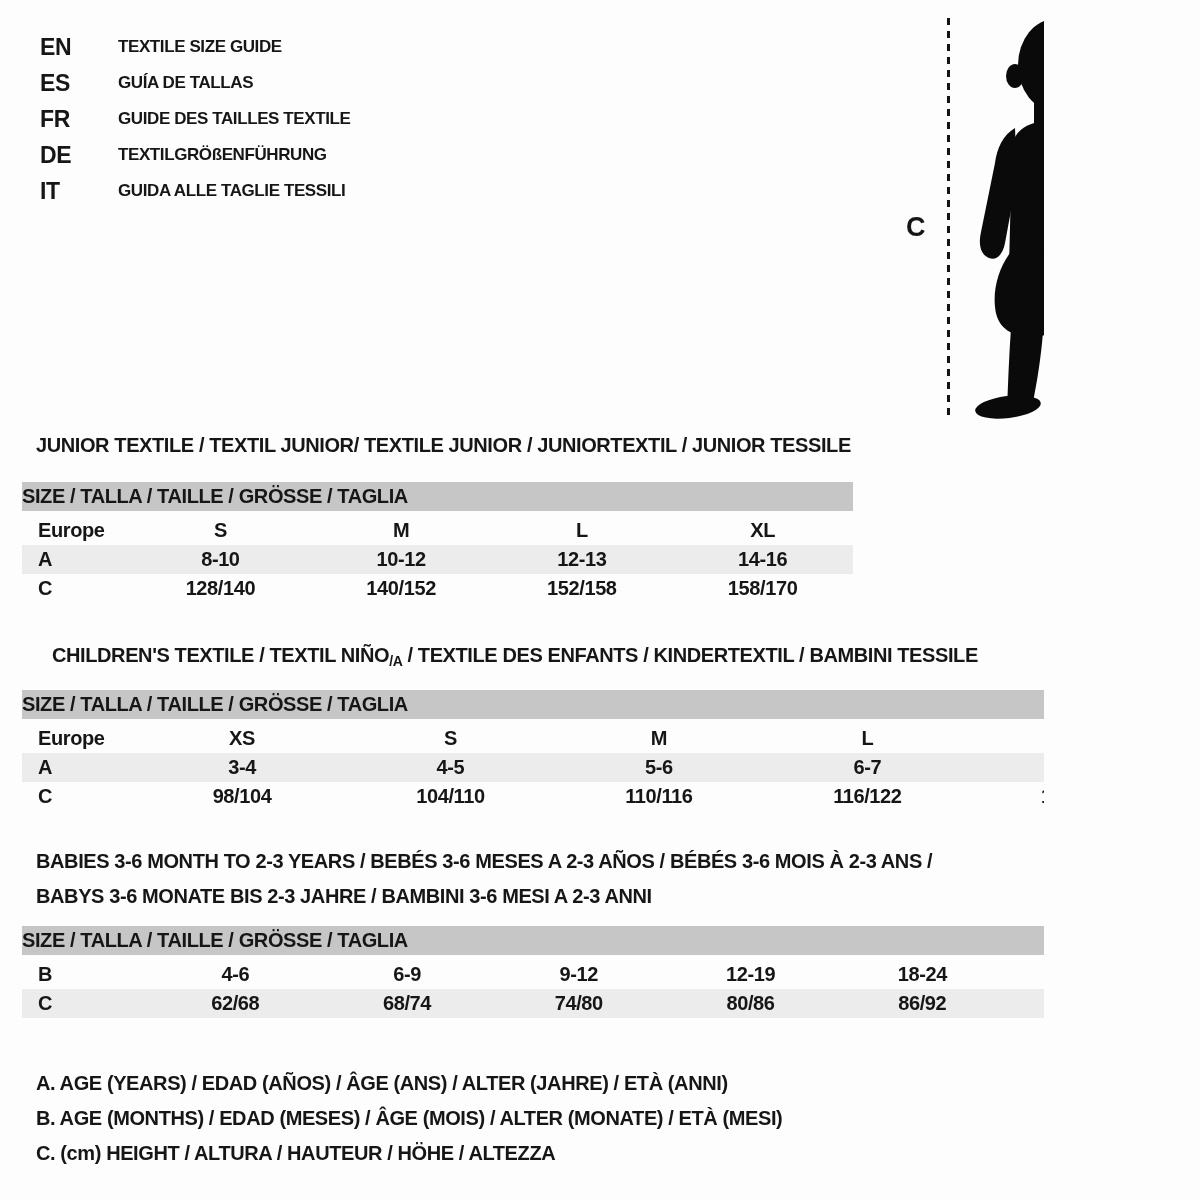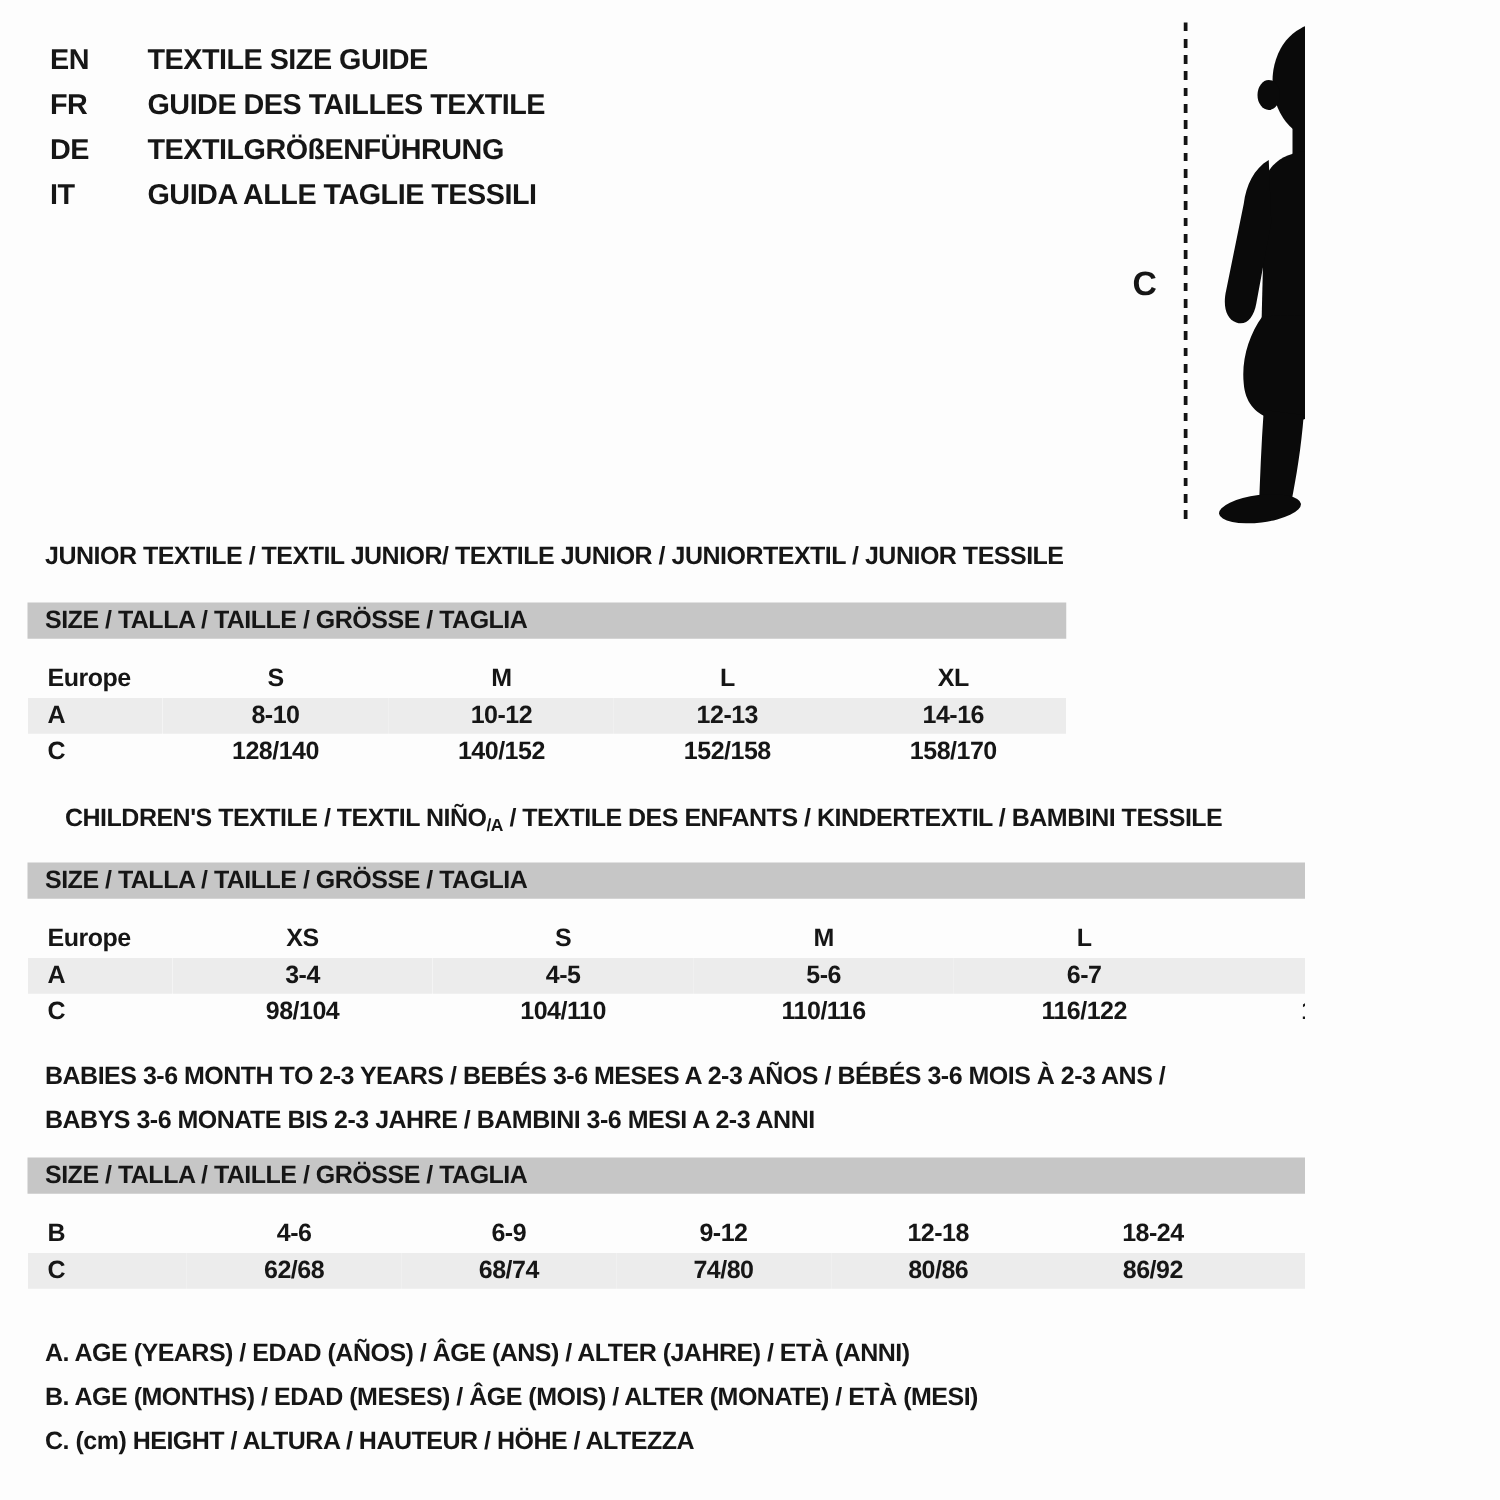--- a/index.html
+++ b/index.html
@@ -8,21 +8,21 @@
     background:var(--bg, #fdfdfd);
     font-family:"Liberation Sans", sans-serif;
     color:var(--ink, #161616);
   }
   .page { position:relative; width:1044px; height:1200px; overflow:hidden; }
 
   
   .lang-block { position:absolute; left:40px; top:29px; }
   .lang-row { display:flex; height:36px; align-items:center; }
   .lang-code { width:78px; font-weight:700; font-size:23px; letter-spacing:-0.4px; }
-  .lang-label { font-weight:700; font-size:23px; letter-spacing:-0.4px; white-space:nowrap; }
+  .lang-label { font-weight:700; font-size:17px; letter-spacing:-0.4px; white-space:nowrap; }
 
   
   .measure-line {
     position:absolute; left:947px; top:18px; width:3px; height:399px;
     background:repeating-linear-gradient(to bottom, #141414 0 7px, transparent 7px 13px);
   }
   .measure-label { position:absolute; left:906px; top:212px; font-weight:700; font-size:27px; }
   .toddler { position:absolute; left:968px; top:16px; width:168px; height:404px; }
 
   
@@ -37,21 +37,21 @@
   .subsmall { font-size:14px; vertical-align:-4px; }
 
   
   .size-table { position:absolute; left:22px; }
   .tbl-junior   { top:482px; width:831px; }
   .tbl-children { top:690px; width:1158px; }
   .tbl-babies   { top:926px; width:1158px; }
   .size-bar {
     height:29px; line-height:29px; background:var(--bar, #c6c6c6);
     font-weight:700; font-size:20px; letter-spacing:-0.4px;
-    padding-left:14px; box-sizing:border-box; margin-bottom:18px;
+    box-sizing:border-box; margin-bottom:5px;
     white-space:nowrap; overflow:hidden;
   }
   table { border-collapse:collapse; width:100%; table-layout:fixed; }
   td {
     height:29px; line-height:29px; padding:0; text-align:center;
     font-size:20px; font-weight:700; letter-spacing:-0.4px;
     white-space:nowrap; overflow:hidden;
   }
   td.rowlabel { text-align:left; padding-left:16px; }
   tbody tr:nth-child(even) { background:var(--stripe, #ececec); }
@@ -65,20 +65,24 @@
 </style>
 </head>
 <body>
 
 <div class="page">
 
   <div class="lang-block">
     <div class="lang-row">
       <span class="lang-code">EN</span>
       <span class="lang-label">TEXTILE SIZE GUIDE</span>
+    </div>
+    <div class="lang-row">
+      <span class="lang-code">ES</span>
+      <span class="lang-label">GUÍA DE TALLAS</span>
     </div>
     <div class="lang-row">
       <span class="lang-code">FR</span>
       <span class="lang-label">GUIDE DES TAILLES TEXTILE</span>
     </div>
     <div class="lang-row">
       <span class="lang-code">DE</span>
       <span class="lang-label">TEXTILGRÖßENFÜHRUNG</span>
     </div>
     <div class="lang-row">
@@ -199,21 +203,21 @@
           <col class="c-data">
           <col class="c-data">
           <col class="c-data">
         </colgroup>
       <tbody>
         <tr>
           <td class="rowlabel">B</td>
           <td>4-6</td>
           <td>6-9</td>
           <td>9-12</td>
-          <td>12-18</td>
+          <td>12-19</td>
           <td>18-24</td>
           <td>24-36</td>
         </tr>
         <tr>
           <td class="rowlabel">C</td>
           <td>62/68</td>
           <td>68/74</td>
           <td>74/80</td>
           <td>80/86</td>
           <td>86/92</td>

